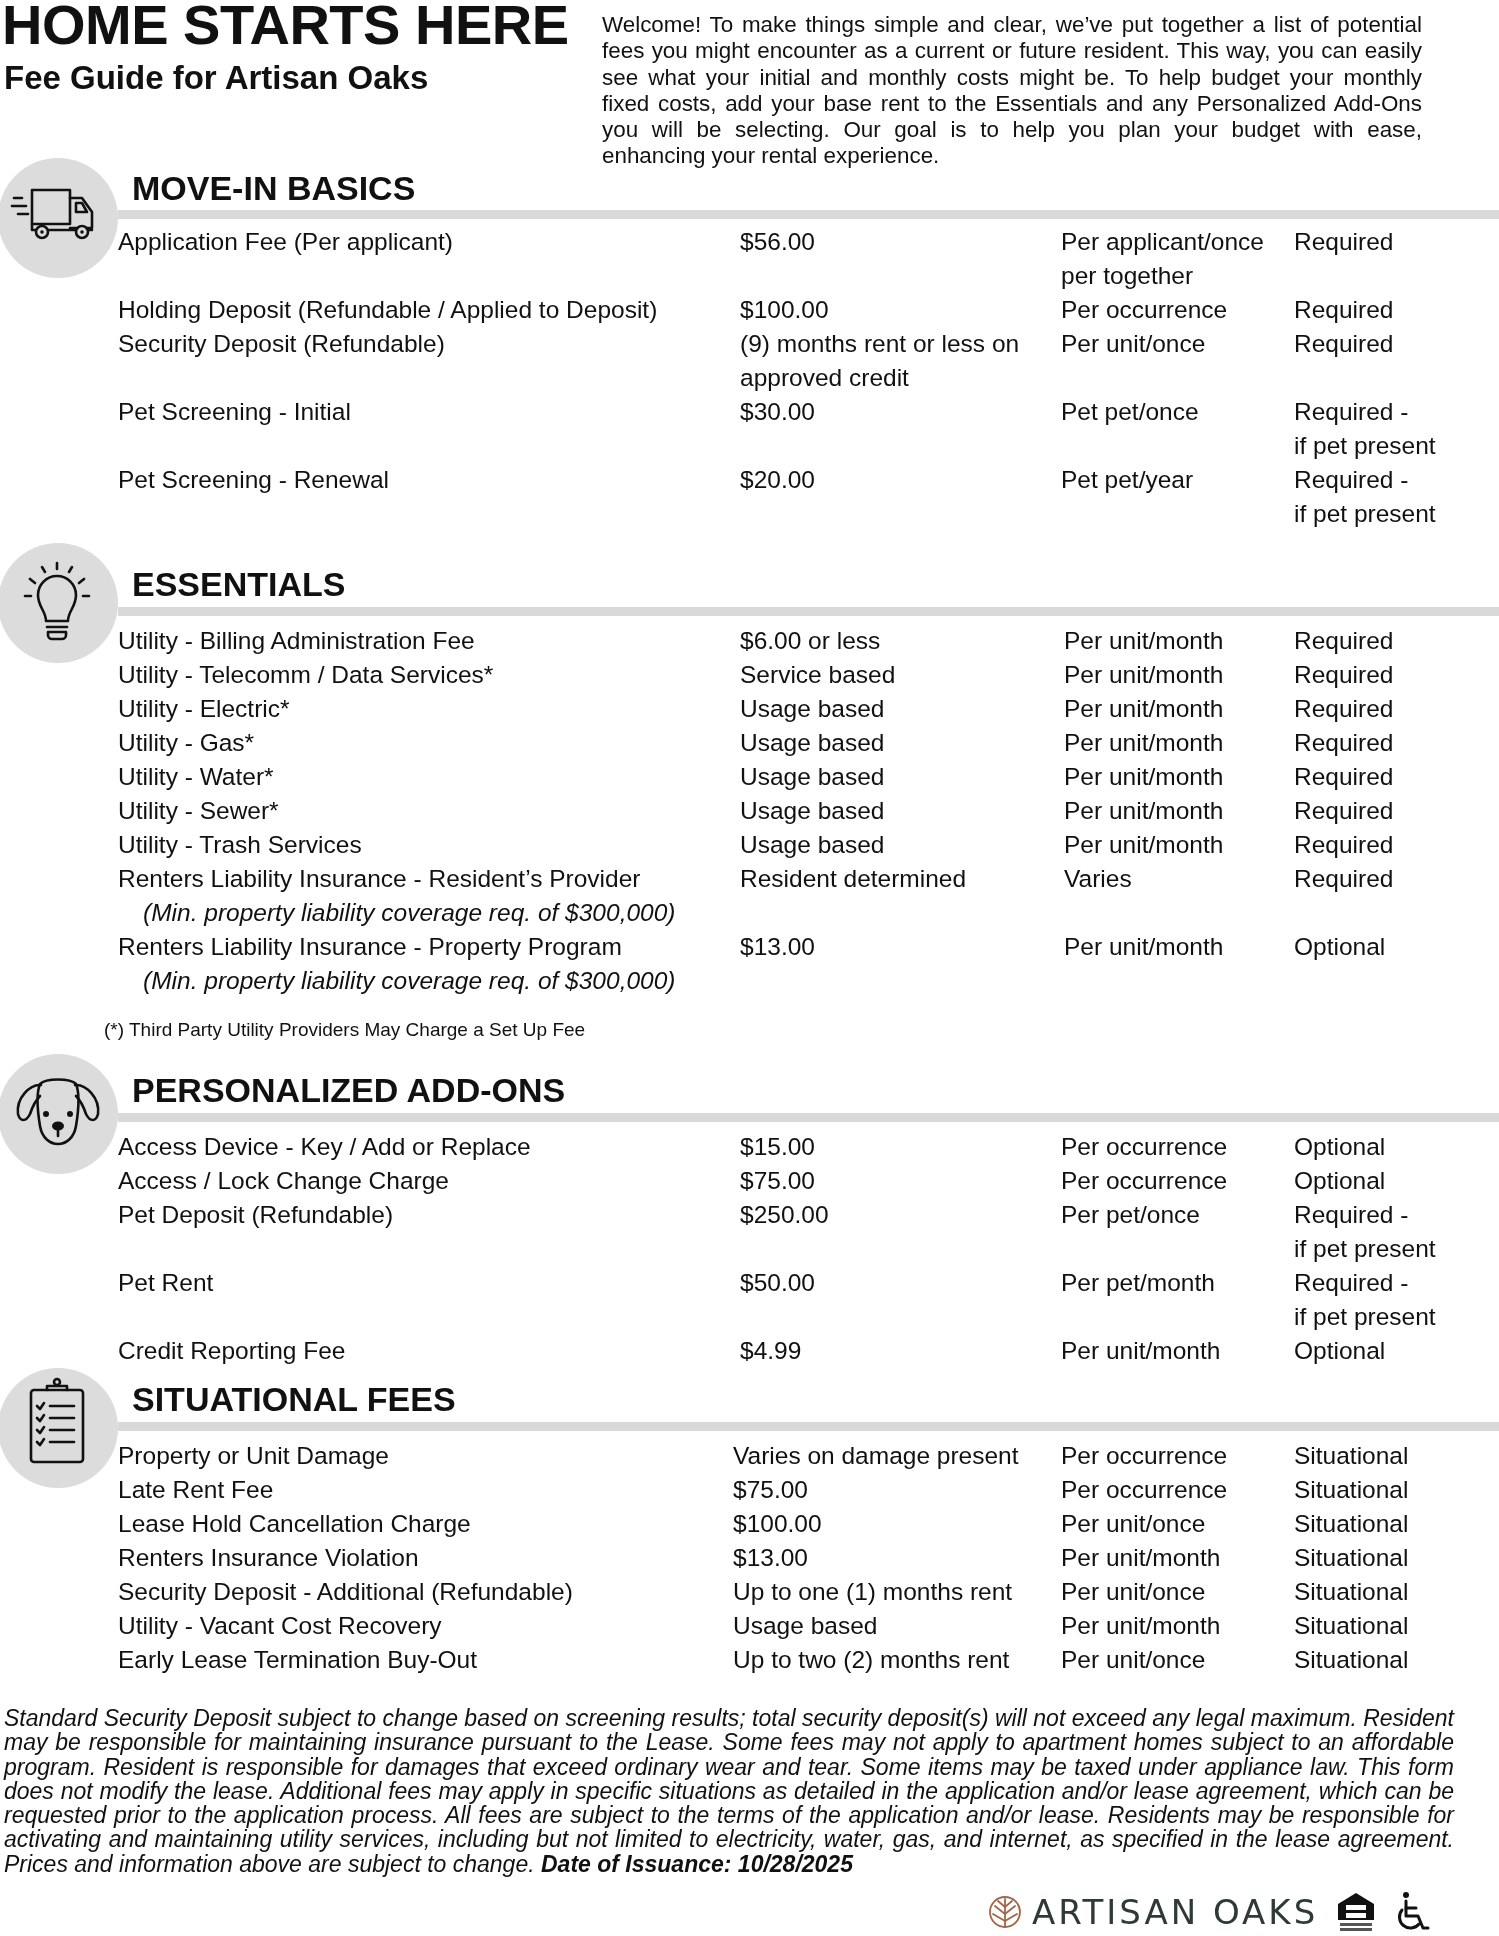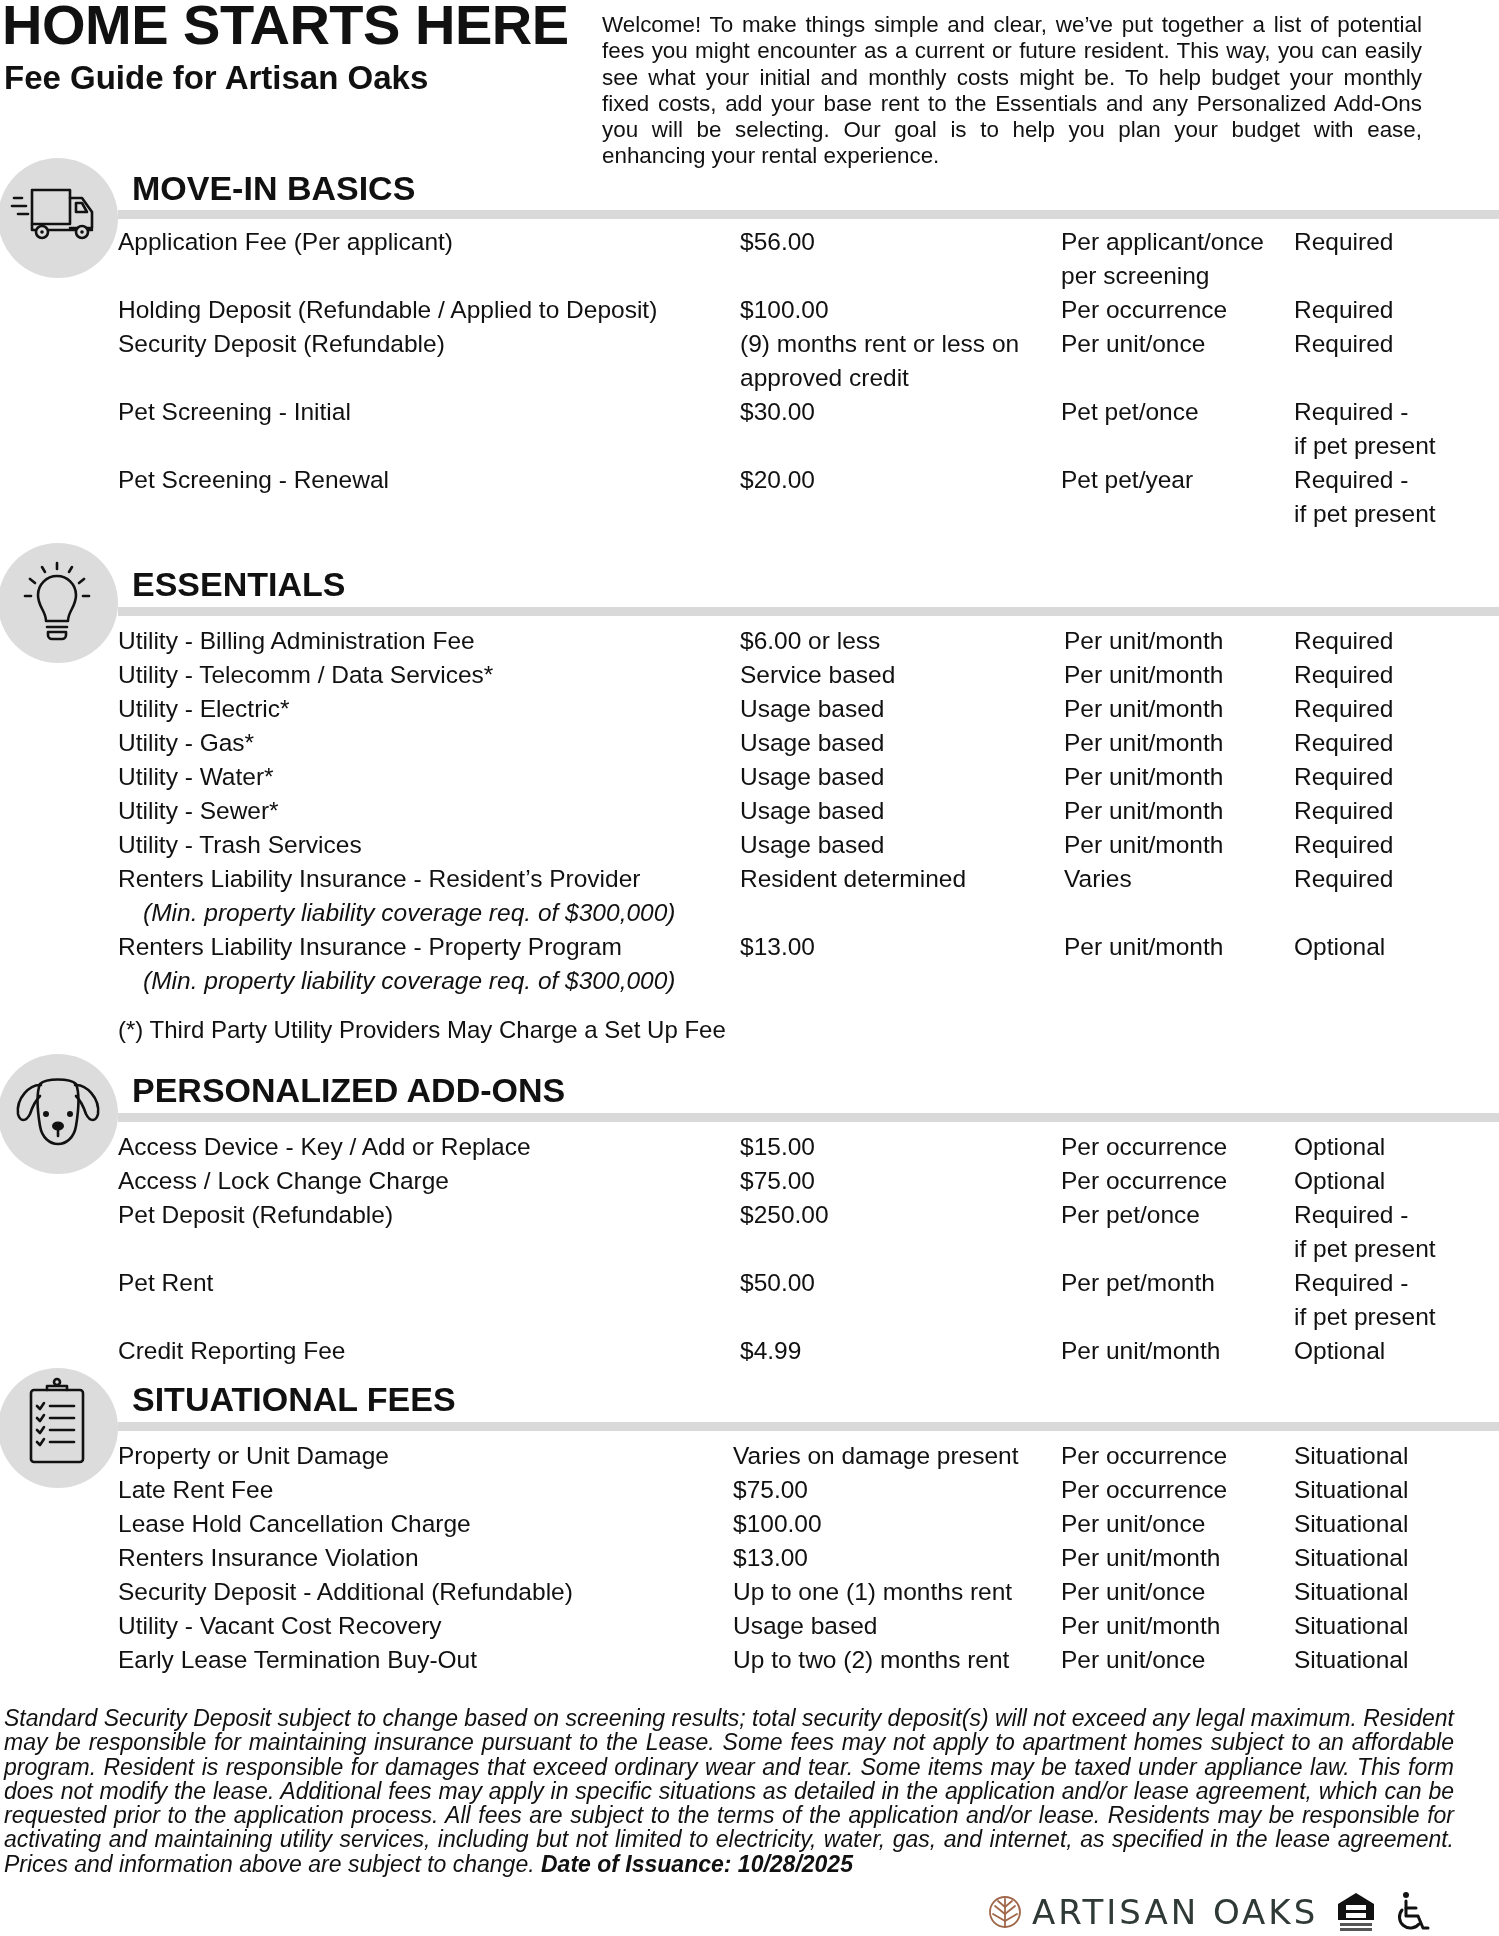--- a/index.html
+++ b/index.html
@@ -15,21 +15,21 @@
   .bar { left:118px; right:0; height:9px; background:#d9d9d9; }
   .row { left:118px; width:1381px; font-size:24.5px; line-height:34px; }
   .cell { position:absolute; top:0; white-space:nowrap; }
   .c1 { left:0; }
   .c2 { left:622px; }
   .c2s { left:615px; }
   .c3 { left:943px; }
   .c3e { left:946px; }
   .c4 { left:1176px; }
   .ital { font-style:italic;margin-left:25px; }
-  .note { left:118px; font-size:24px; line-height:24px; white-space:nowrap; }
+  .note { left:104px; font-size:19px; line-height:24px; white-space:nowrap; }
   .footer-text { left:4px; top:1706px; width:1450px; font-size:23px; line-height:24.3px; font-style:italic; text-align:justify; }
   .footer-text b { font-style:italic; font-weight:bold; }
   .brand { left:988px; top:1890px; height:44px; display:flex; align-items:center; gap:10px; }
   .brand-name { font-size:34px; letter-spacing:3px; color:#2f3a36; font-family:"DejaVu Sans", sans-serif; }
 </style>
 </head>
 <body>
 
 <div class="abs title">HOME STARTS HERE</div>
 <div class="abs subtitle">Fee Guide for Artisan Oaks</div>
@@ -52,21 +52,21 @@
       <circle cx="84" cy="74" r="1.8" fill="#111"></circle>
   </svg>
 </div>
 <div class="abs sec-title" style="top:168px;">MOVE-IN BASICS</div>
 <div class="abs bar" style="top:210px;"></div>
 
 <div class="abs row" style="top:225px;">
   <span class="cell c1">Application Fee (Per applicant)</span>
   <span class="cell c2">$56.00</span>
   <span class="cell c3">Per applicant/once</span>
-  <span class="cell c3" style="top:34px;">per screening</span>
+  <span class="cell c3" style="top:34px;">per together</span>
   <span class="cell c4">Required</span>
 </div>
 <div class="abs row" style="top:293px;">
   <span class="cell c1">Holding Deposit (Refundable / Applied to Deposit)</span>
   <span class="cell c2">$100.00</span>
   <span class="cell c3">Per occurrence</span>
   <span class="cell c4">Required</span>
 </div>
 <div class="abs row" style="top:327px;">
   <span class="cell c1">Security Deposit (Refundable)</span>

